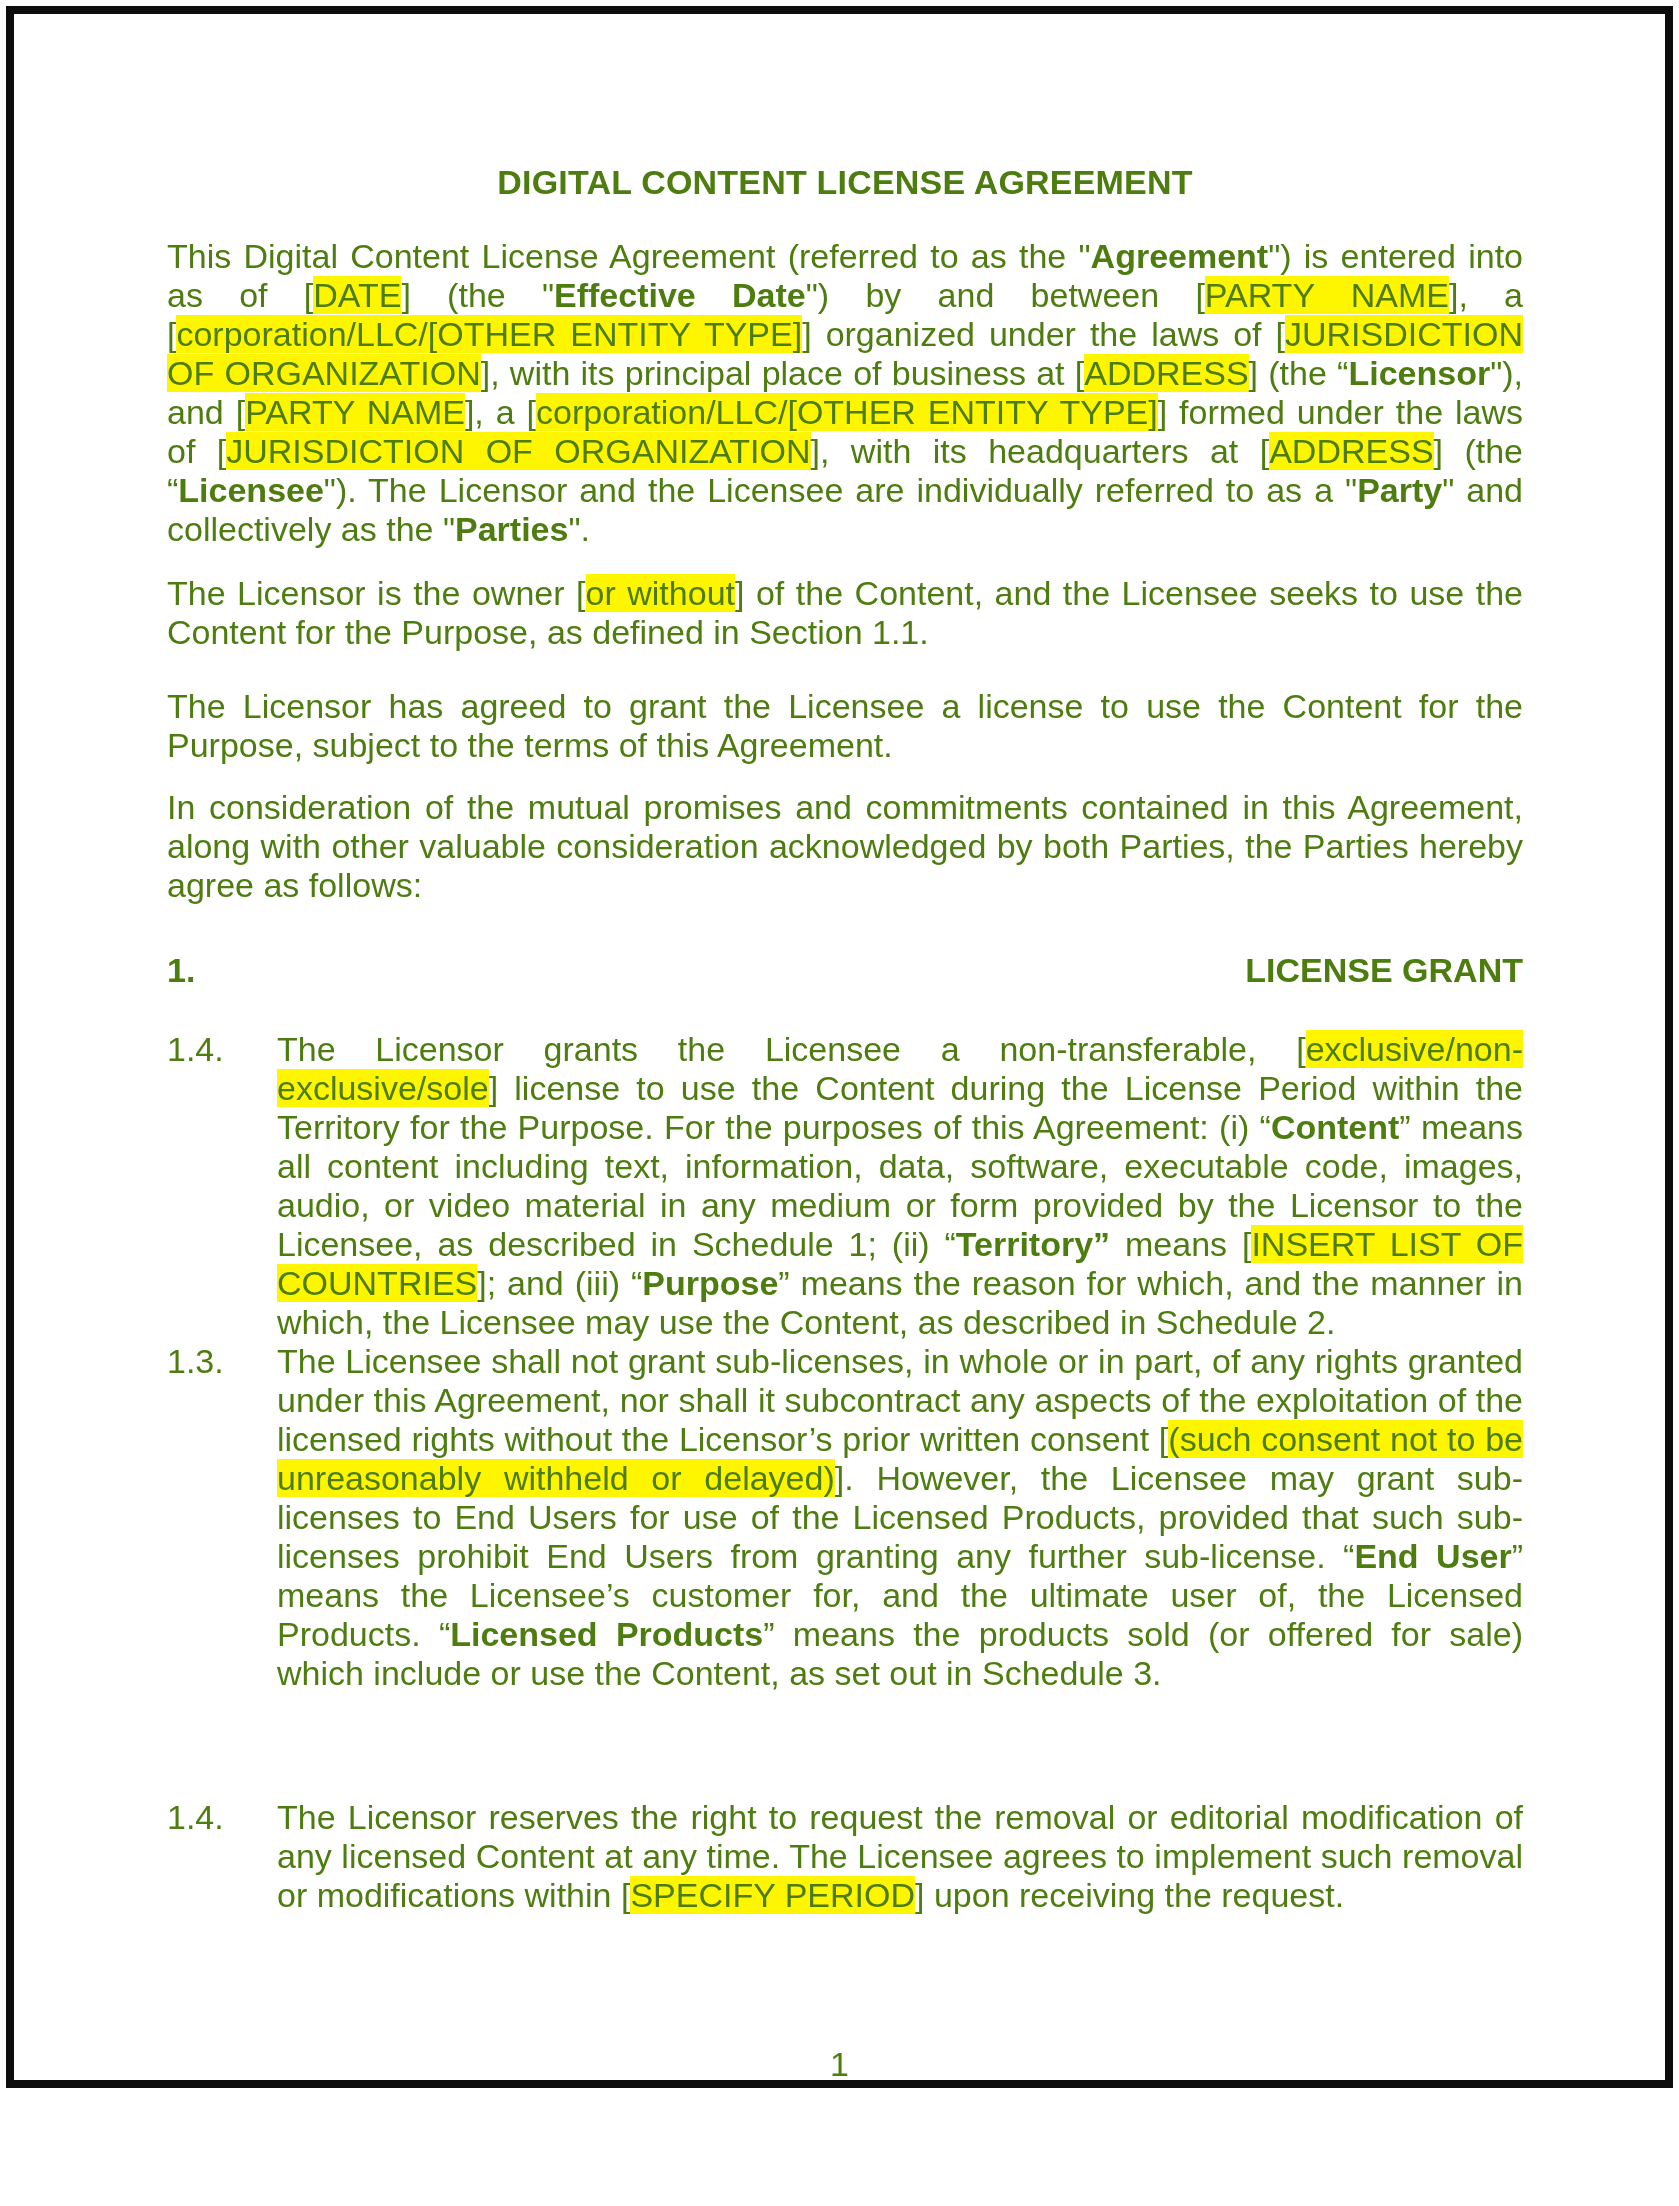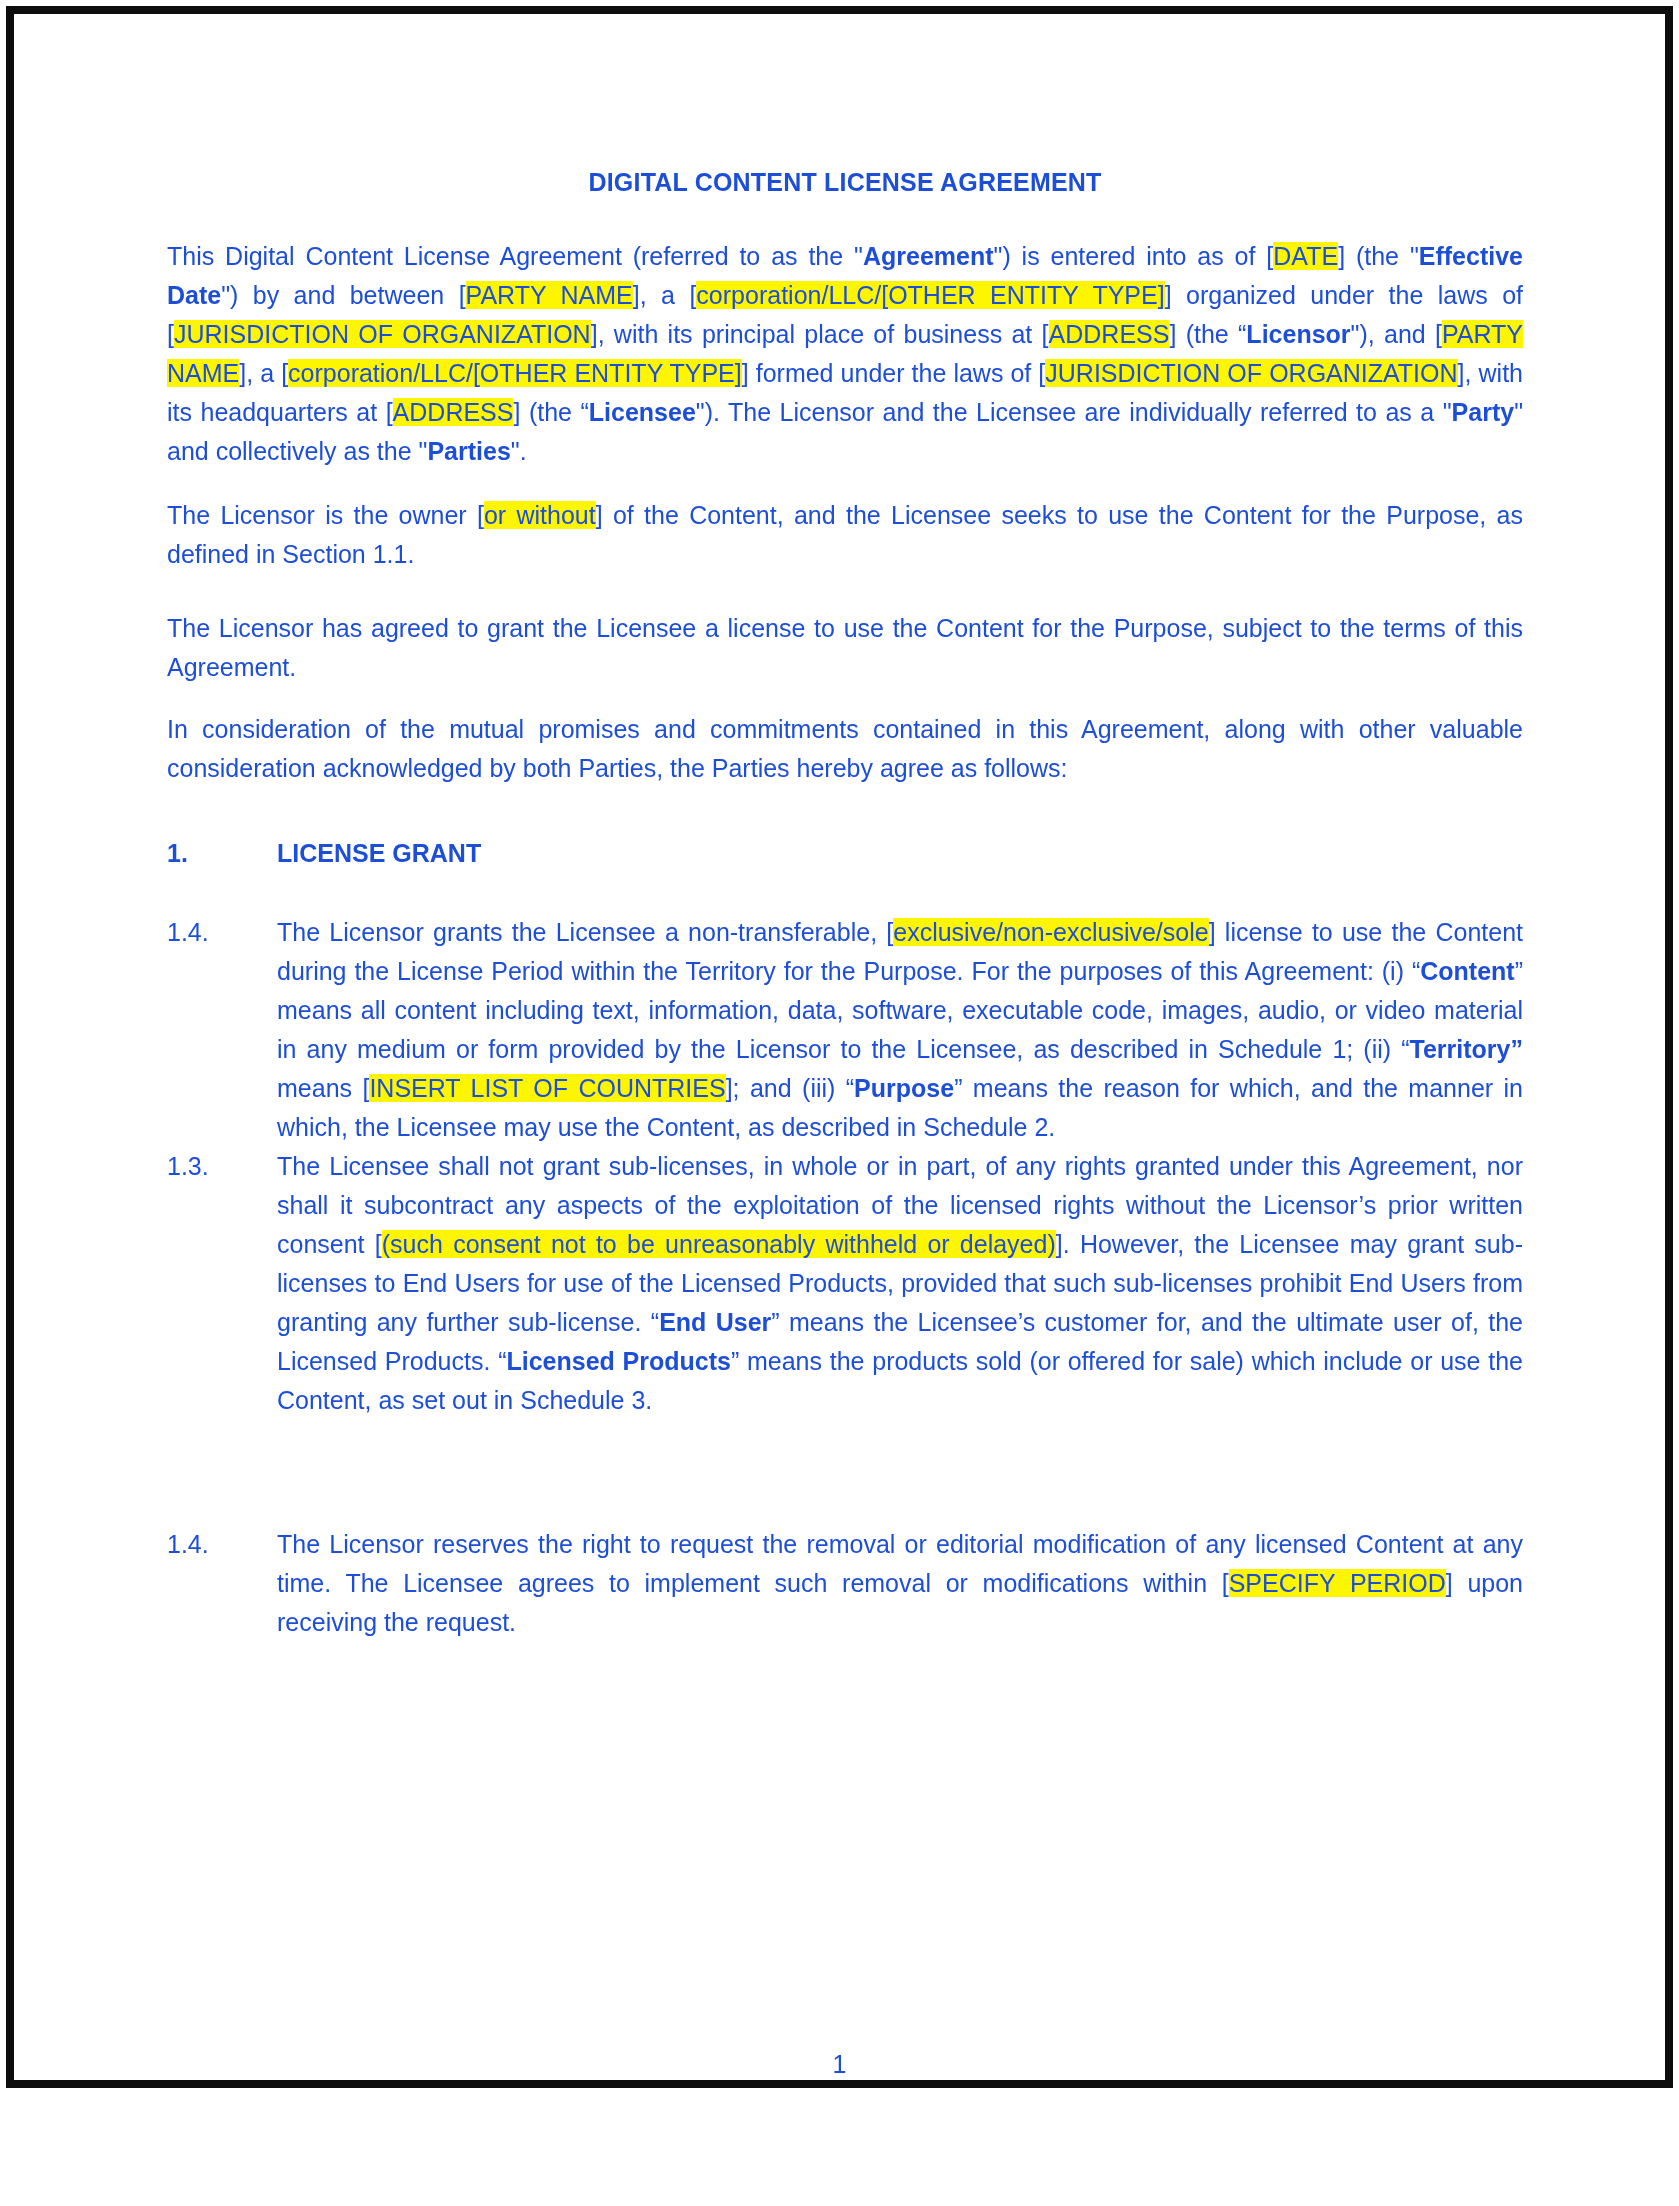--- a/index.html
+++ b/index.html
@@ -2,23 +2,23 @@
 <html style="--hl: #fef500; --frame: #0d0d0d;font-size:14px"><head>
 <meta charset="utf-8">
 <style>
   html,body{margin:0;padding:0;background:#ffffff;}
   .page{
     position:relative;
     width:1679px;
     height:2096px;
     background:#ffffff;
     font-family:"Liberation Sans","DejaVu Sans",sans-serif;
-    font-size:25px;
+    font-size:34px;
     line-height:39px;
-    color:#1d4ed8;
+    color:#4d7c0f;
     overflow:hidden;
   }
   .frame{
     position:absolute;
     left:6.1px; top:6.1px; right:6.1px; bottom:8px;
     border:8px solid var(--frame,#0d0d0d);
     pointer-events:none;
   }
   .content{
     position:absolute;
@@ -36,21 +36,21 @@
   .block .txt{ text-align:justify; }
   .block.numbered, .block.heading{
     position:relative;
     padding-left:110px;
   }
   .block .num{
     position:absolute;
     left:0; top:0;
   }
   .block.heading{ font-weight:bold; }
-  .block.heading .txt{ text-align:left; }
+  .block.heading .txt{ text-align:right; }
   .bold{ font-weight:bold; }
   .hl{ background:var(--hl,#fef500); }
   
   .b0{ margin-top:35px; }
   .b1{ margin-top:24.6px; }
   .b2{ margin-top:35px; }
   .b3{ margin-top:23px; }
   .b4{ margin-top:46px; }
   .b5{ margin-top:40px; }
   .b6{ margin-top:88px; }

